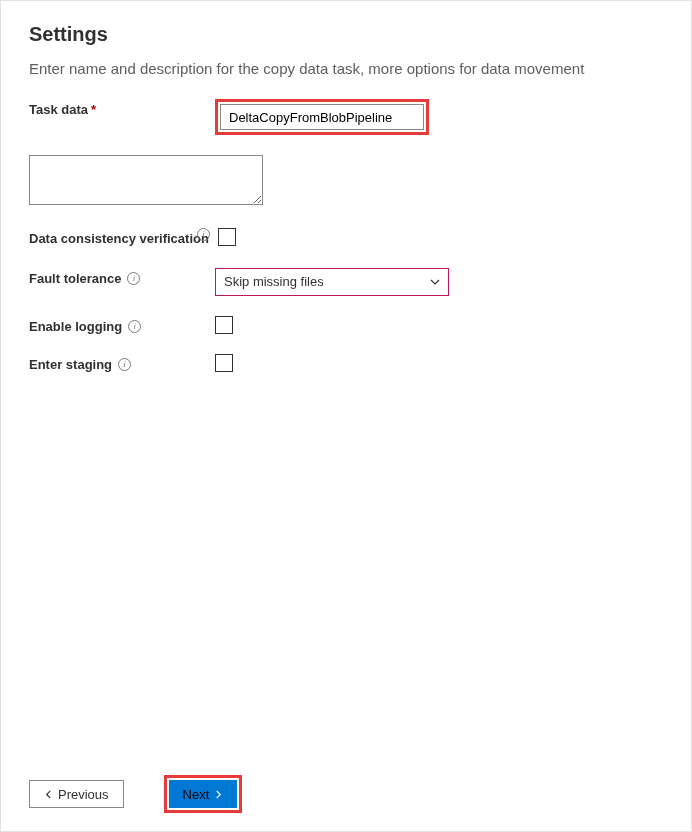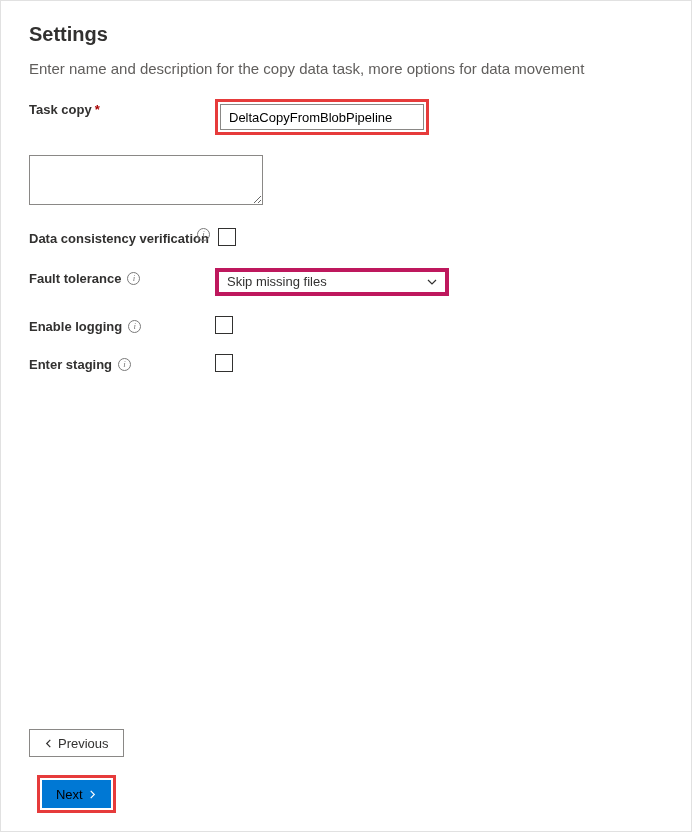--- a/index.html
+++ b/index.html
@@ -83,21 +83,21 @@
     }
     .checkbox {
       width: 18px; height: 18px;
       border: 1px solid #323130;
       background: #fff;
       cursor: pointer;
     }
     .select-wrap {
       width: 234px;
       height: 28px;
-      border: 4px solid #be185d;
+      border: 1px solid #be185d;
       display: flex;
       align-items: center;
       justify-content: space-between;
       padding: 0 8px;
       cursor: pointer;
       background: #fff;
     }
     .chevron-down {
       width: 10px; height: 10px;
     }
@@ -113,23 +113,22 @@
       border-top: 5px solid transparent;
       border-bottom: 5px solid transparent;
       border-left: 6px solid #323130;
       margin-right: 8px;
     }
     .footer {
       position: absolute;
       bottom: 18px;
       left: 28px;
       display: flex;
-      gap: 18px;
-      align-items: center;
-      flex-direction: column;
+      gap: 40px;
+      align-items: center;
     }
     .btn {
       height: 28px;
       padding: 0 14px;
       font-size: 13px;
       display: inline-flex;
       align-items: center;
       cursor: pointer;
       font-family: inherit;
     }
@@ -150,21 +149,21 @@
   </style>
 </head>
 <body>
 
 <div class="content">
   <h2 class="title">Settings</h2>
   <div class="subtitle">Enter name and description for the copy data task, more options for data movement</div>
 
   <div class="row">
     <div class="label-col">
-      <span>Task copy</span>
+      <span>Task data</span>
       <span class="req">*</span>
     </div>
     <div class="control-col">
       <span class="highlight-red">
         <input class="text-input" type="text" style="width: 204px;" value="DeltaCopyFromBlobPipeline">
       </span>
     </div>
   </div>
 
   <div class="row">

